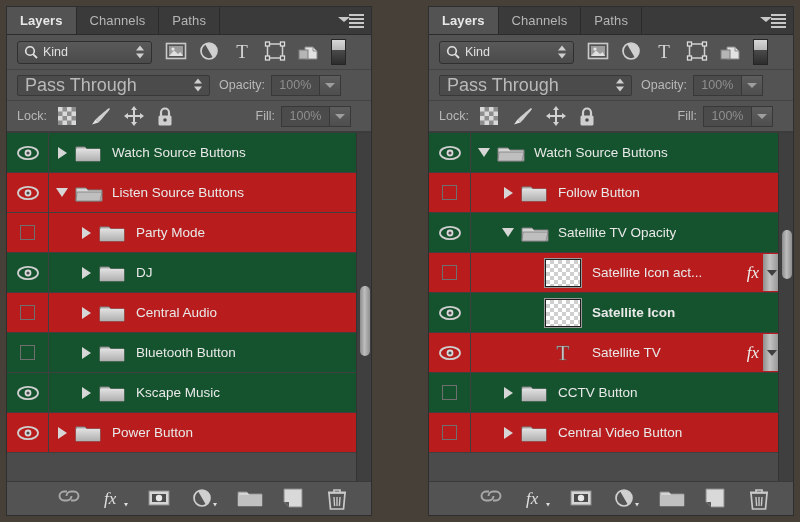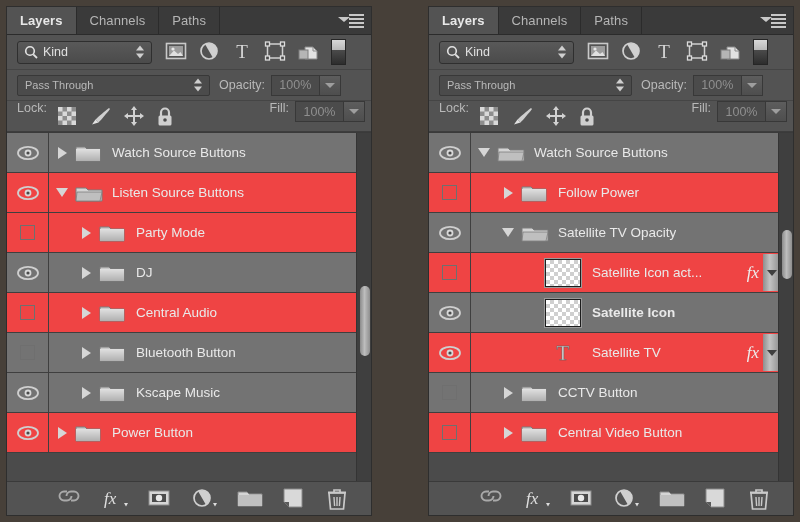--- a/index.html
+++ b/index.html
@@ -117,21 +117,21 @@
     background: #535353;
   }
   .blend-select {
     width: 193px; height: 21px;
     background: #4b4b4b;
     border: 1px solid #383838;
     border-radius: 2px;
     position: relative;
     display: flex; align-items: center;
     padding-left: 7px;
-    color: #b9b9b9; font-size: 11px;
+    color: #b9b9b9; font-size: 18px;
   }
   .opacity-label, .fill-label {
     color: #b9b9b9; font-size: 12.5px; margin-left: 9px;
   }
   .numfield {
     display: flex; align-items: stretch; margin-left: 6px;
     height: 21px;
   }
   .numbox {
     width: 48px;
@@ -150,22 +150,22 @@
   .caret-d {
     width: 0; height: 0;
     border-left: 5px solid transparent;
     border-right: 5px solid transparent;
     border-top: 5px solid #9e9e9e;
   }
 
   
   .lockrow {
     height: 31px; flex: 0 0 31px;
-    display: flex; 
-    padding: 0 6px 0 10px;
+    display: flex; align-items: center;
+    padding: 0 20px 0 10px;
     border-bottom: 1px solid #3d3d3d;
     background: #535353;
   }
   .lock-label { color: #b9b9b9; font-size: 12.5px; }
   .lock-icons { display: flex; align-items: center; gap: 13px; margin-left: 11px; }
   .spacer { flex: 1; }
 
   
   .list {
     flex: 1;
@@ -173,22 +173,22 @@
     background: #4b4b4b;
     overflow: hidden;
     border-top: 1px solid #3a3a3a;
   }
   .row {
     display: flex; align-items: center;
     height: 40px;
     border-bottom: 1px solid #3f3f3f;
     position: relative;
   }
-  .row.alt  { background: #737373; }
-  .row.norm { background: #ef4444; }
+  .row.alt  { background: #14532d; }
+  .row.norm { background: #b91c1c; }
 
   .eyecell {
     width: 42px; height: 100%;
     display: flex; align-items: center; justify-content: center;
     border-right: 1px solid #3f3f3f;
     flex: 0 0 42px;
   }
   .eye { width: 22px; height: 14px; }
   .checkbox-empty {
     width: 15px; height: 15px;
@@ -862,21 +862,21 @@
                 <path d="M1 4 L1 18 L25 18 L25 6 L12 6 L10 4 Z" fill="#c9c9c9" stroke="#7d7d7d" stroke-width="1"></path>
                 <path d="M1 6 L25 6 L25 18 L1 18 Z" fill="url(#fg)"></path>
                 <defs>
                   <linearGradient id="fg" x1="0" y1="0" x2="0" y2="1">
                     <stop offset="0" stop-color="#e0e0e0"></stop>
                     <stop offset="1" stop-color="#b0b0b0"></stop>
                   </linearGradient>
                 </defs>
               </svg>
             </div>
-            <div class="rowlabel">Follow Power</div>
+            <div class="rowlabel">Follow Button</div>
           </div>
         </div>
         <div class="row alt">
           <div class="eyecell">
             <span>
               <svg class="eye" viewBox="0 0 22 14">
                 <ellipse cx="11" cy="7" rx="10" ry="6.2" fill="none" stroke="#cfcfcf" stroke-width="1.8"></ellipse>
                 <circle cx="11" cy="7" r="3.4" fill="#d8d8d8"></circle>
                 <circle cx="11" cy="7" r="1.6" fill="#4b4b4b"></circle>
               </svg>

